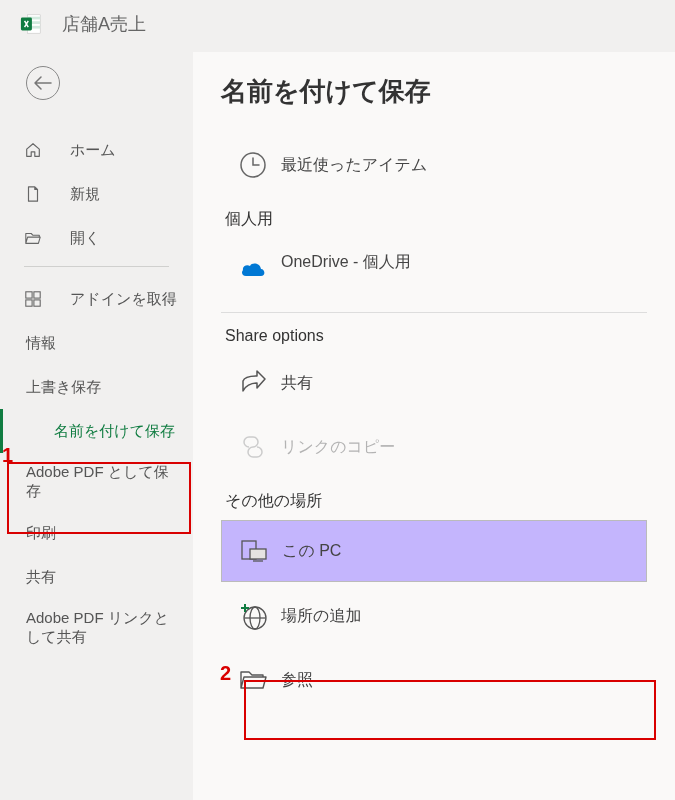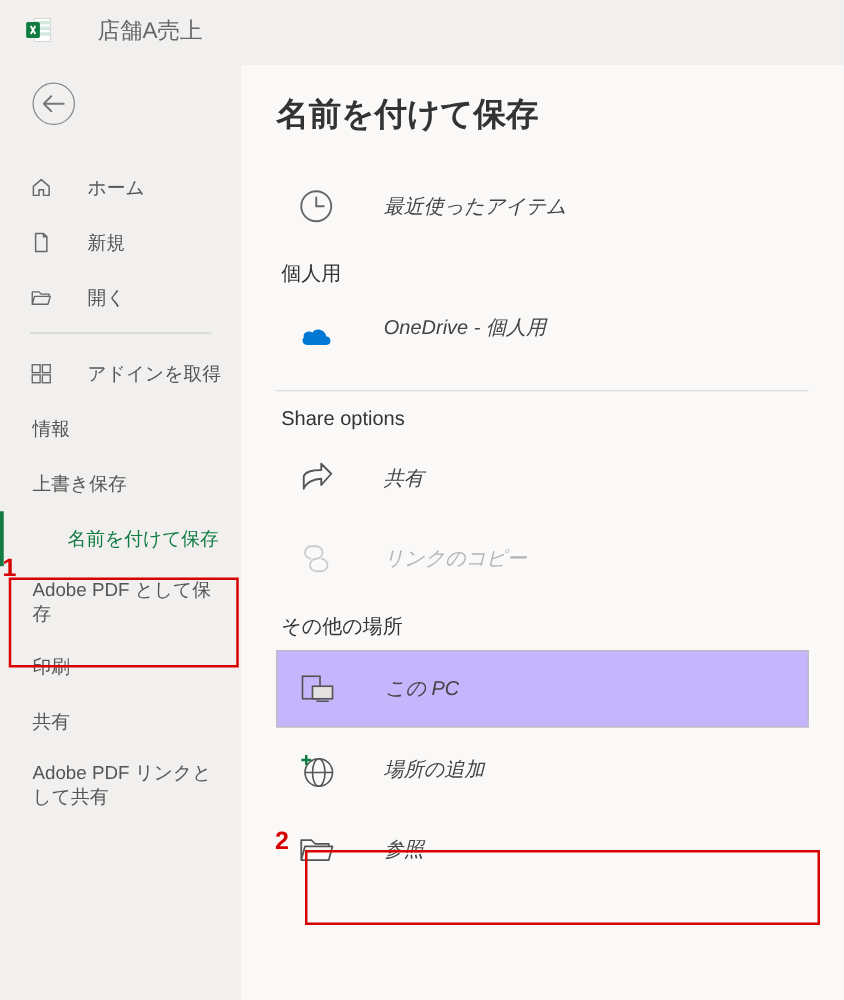--- a/index.html
+++ b/index.html
@@ -9,21 +9,21 @@
       font-family: "Yu Gothic UI", "Segoe UI", Arial, sans-serif;
       background: #f1f0ef;
       color: #555;
       overflow: hidden;
       position: relative;
     }
     .header {
       display: flex;
       align-items: center;
       padding: 12px 20px 16px 20px;
-      gap: 36px;
+      gap: 20px;
     }
     .app-icon {
       width: 22px;
       height: 22px;
     }
     .doc-title {
       font-size: 18px;
       color: #666;
     }
     .layout {
@@ -83,27 +83,26 @@
     }
     .page-title {
       font-size: 26px;
       font-weight: bold;
       color: #333;
       margin-bottom: 26px;
     }
     .loc-item {
       display: flex;
       align-items: center;
-      gap: 38px;
+      gap: 12px;
       padding: 14px 16px;
       margin-bottom: 4px;
       cursor: pointer;
       font-size: 16px;
       color: #444;
-      font-style: italic;
     }
     .loc-item.selected {
       background: #c4b5fd;
       border: 1px solid #bbb;
     }
     .loc-item.disabled {
       color: #b3b3b3;
       cursor: default;
     }
     .loc-icon {

